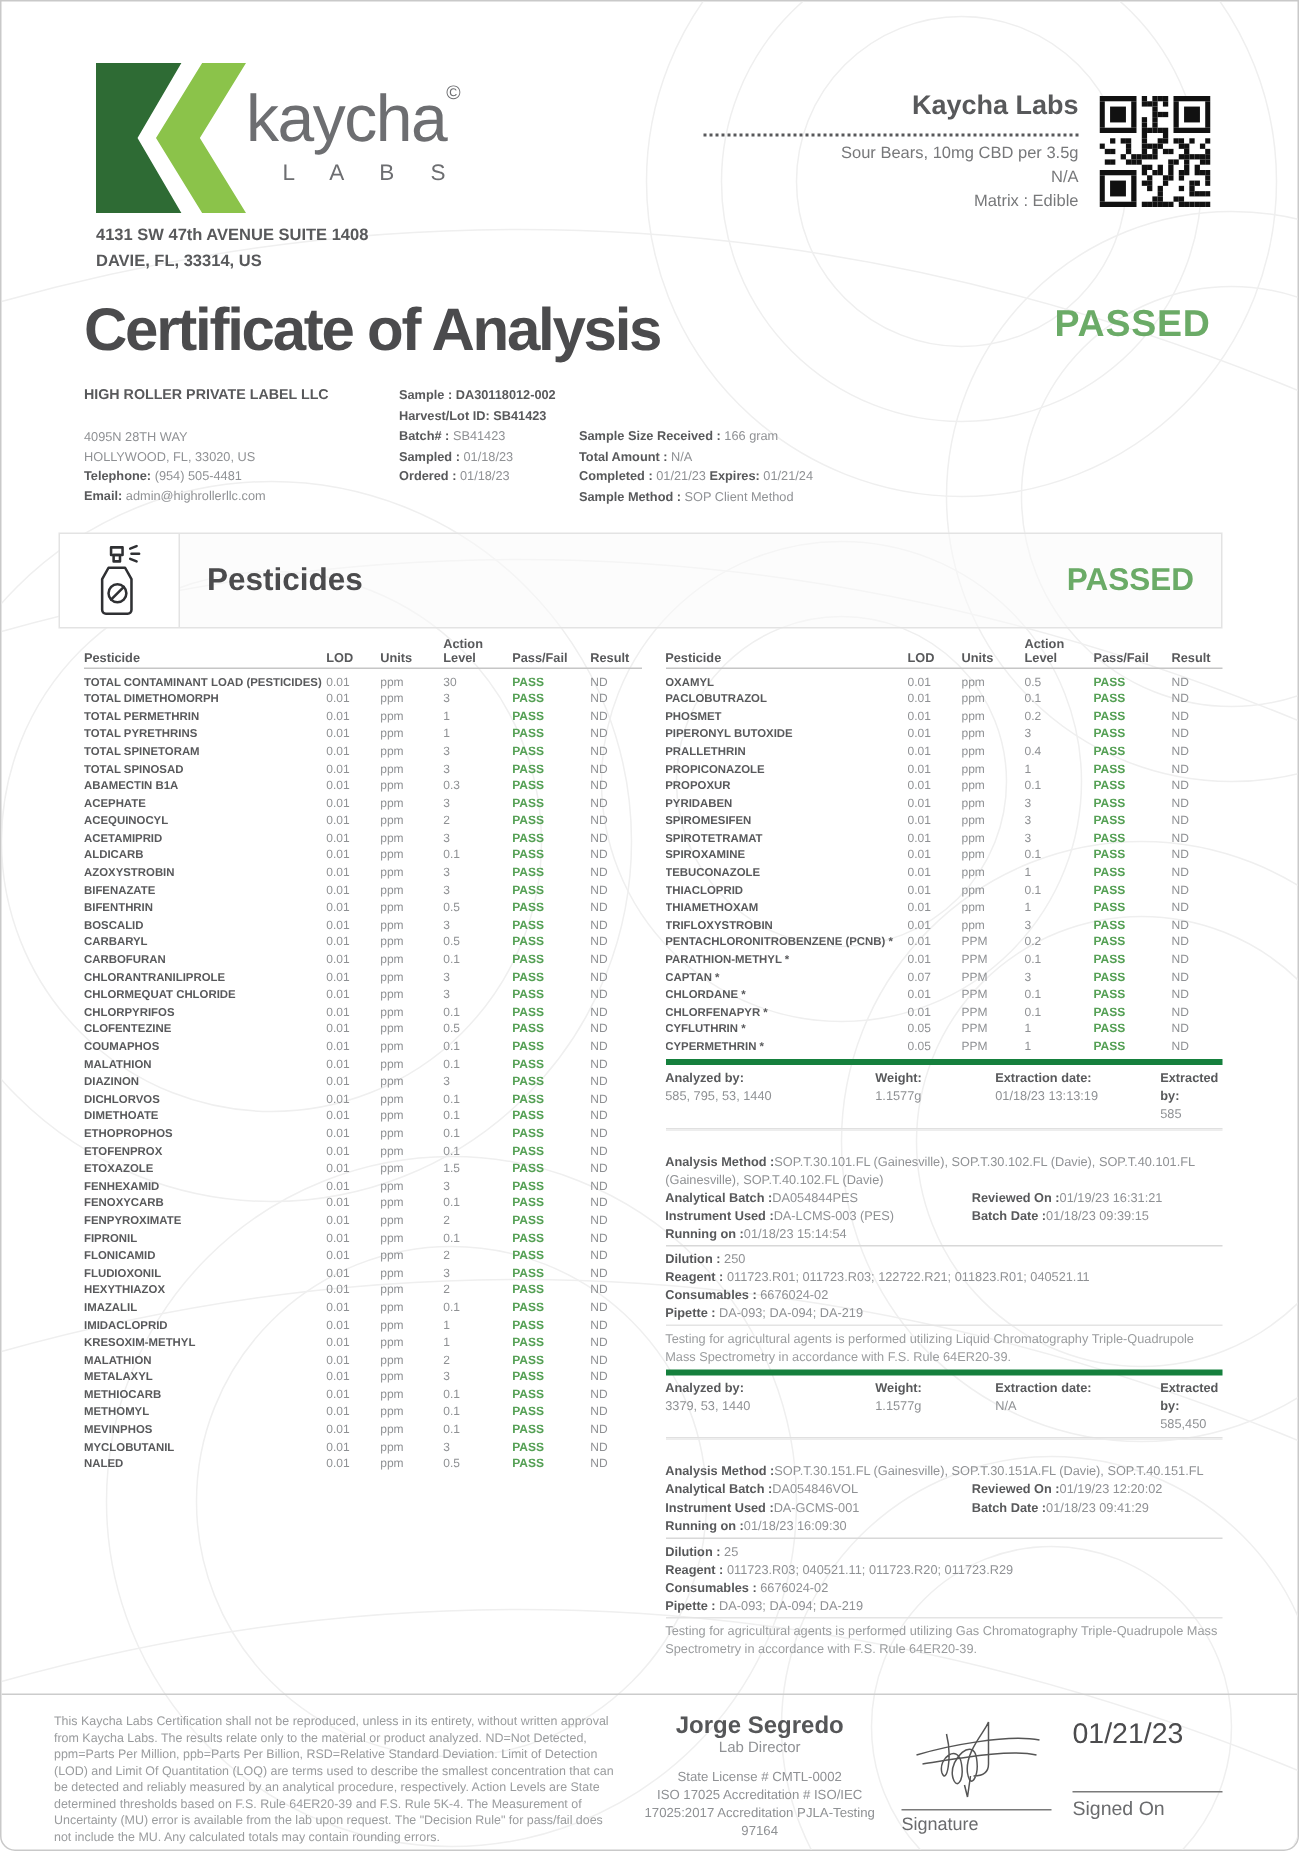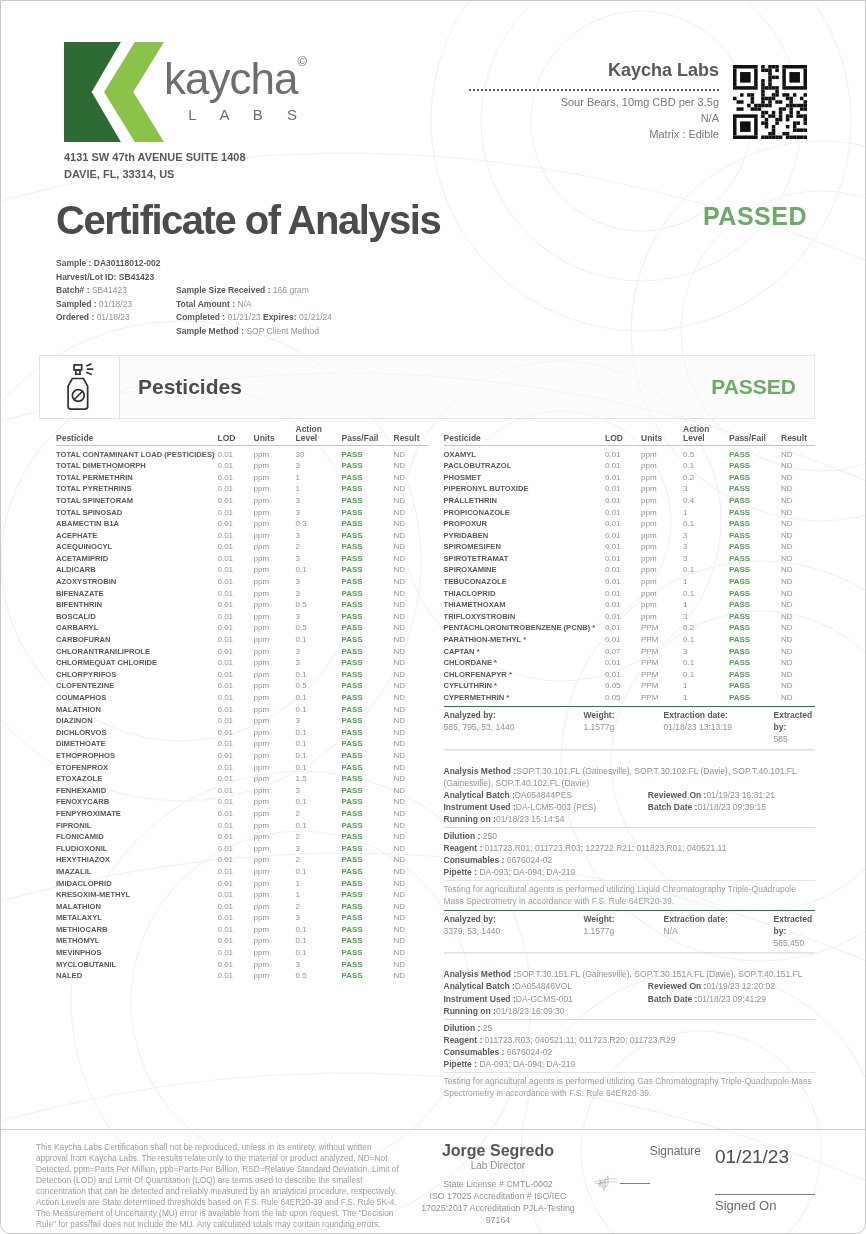--- a/index.html
+++ b/index.html
@@ -74,42 +74,42 @@
   .phead{height:auto;align-items:end;border-bottom:1px solid #c6c6c6;padding-bottom:2px;margin-bottom:2px;}
   .phead span{font-size:8.5px;font-weight:bold;color:var(--ink2);line-height:1.1;}
   .pname{font-size:7.6px;font-weight:bold;color:var(--ink2);white-space:nowrap;overflow:hidden;}
   .pcell{font-size:8px;color:var(--mut);white-space:nowrap;}
   .ppass{font-size:8px;font-weight:bold;color:var(--pass);}
 
   
   .ablock{font-size:8.5px;line-height:1.42;margin-top:2px;}
   .ablock .bhead{
     display:grid;grid-template-columns:140px 80px 110px 1fr;
-    border-top:1px solid #15803d;border-bottom:1px solid #e0e0e0;
+    border-top:4px solid #15803d;border-bottom:1px solid #e0e0e0;
     padding:2px 0 3px 0;margin-top:3px;
   }
   .ablock .bhead .cell b{display:block;color:var(--ink2);}
   .ablock .bhead .cell span{color:var(--mut);}
   .bline{border-top:1px solid #ededed;padding-top:14px;}
   .b2col{display:grid;grid-template-columns:55% 45%;}
   .sep{border-top:1px solid #d8d8d8;margin:2px 0;}
   .note{color:#9a9c9e;border-top:1px solid #e4e4e4;padding-top:2px;margin-top:2px;}
 
   
   .footer{
     position:absolute;left:0;right:0;bottom:0;height:104px;z-index:1;
     border-top:1px solid #ccc;display:flex;gap:14px;
     padding:12px 50px 10px 35px;background:transparent;
   }
   .disclaimer{width:420px;font-size:8.3px;color:#9a9c9e;line-height:1.32;}
   .signer{width:180px;text-align:center;}
   .signer-name{font-size:16px;font-weight:800;color:#555658;}
   .signer-title{font-size:10px;color:var(--mut);margin-bottom:8px;}
   .signer-lic{font-size:8.8px;color:var(--mut);line-height:1.35;}
-  .sig-col{width:110px;display:flex;flex-direction:row;align-items:center;text-align:right;}
+  .sig-col{width:110px;display:flex;flex-direction:column;align-items:center;text-align:right;}
   .sig-line{width:100px;border-top:1px solid #7a7a7a;margin-top:2px;}
   .sig-label{font-size:12px;color:#6a6b6d;margin-top:2px;align-self:flex-start;}
   .date-col{width:110px;display:flex;flex-direction:column;}
   .signed-date{font-size:19px;color:#4b4b4d;margin-top:4px;}
   .date-line{border-top:1px solid #7a7a7a;margin-top:26px;width:100px;}
   .signed-on{font-size:13px;color:#6a6b6d;margin-top:3px;}
 </style>
 </head>
 <body>
 
@@ -314,20 +314,27 @@
       <div>4131 SW 47th AVENUE SUITE 1408</div>
       <div>DAVIE, FL, 33314, US</div>
     </div>
 
     <div class="title-row">
       <div class="coa-title">Certificate of Analysis</div>
       <div class="passed-big">PASSED</div>
     </div>
 
     <div class="info">
+      <div class="client">
+        <div class="client-name">HIGH ROLLER PRIVATE LABEL LLC</div>
+        <div class="g">4095N 28TH WAY</div>
+        <div class="g">HOLLYWOOD, FL, 33020, US</div>
+        <div><span class="lbl">Telephone:</span> <span class="val">(954) 505-4481</span></div>
+        <div><span class="lbl">Email:</span> <span class="val">admin@highrollerllc.com</span></div>
+      </div>
       <div class="sample-block">
         <div><span class="lbl">Sample :</span> <span class="val-dark">DA30118012-002</span></div>
         <div><span class="lbl">Harvest/Lot ID:</span> <span class="val-dark">SB41423</span></div>
         <div class="sample-cols">
           <div class="c1">
             <div><span class="lbl">Batch# :</span> <span class="val">SB41423</span></div>
             <div><span class="lbl">Sampled :</span> <span class="val">01/18/23</span></div>
             <div><span class="lbl">Ordered :</span> <span class="val">01/18/23</span></div>
           </div>
           <div class="c2">

